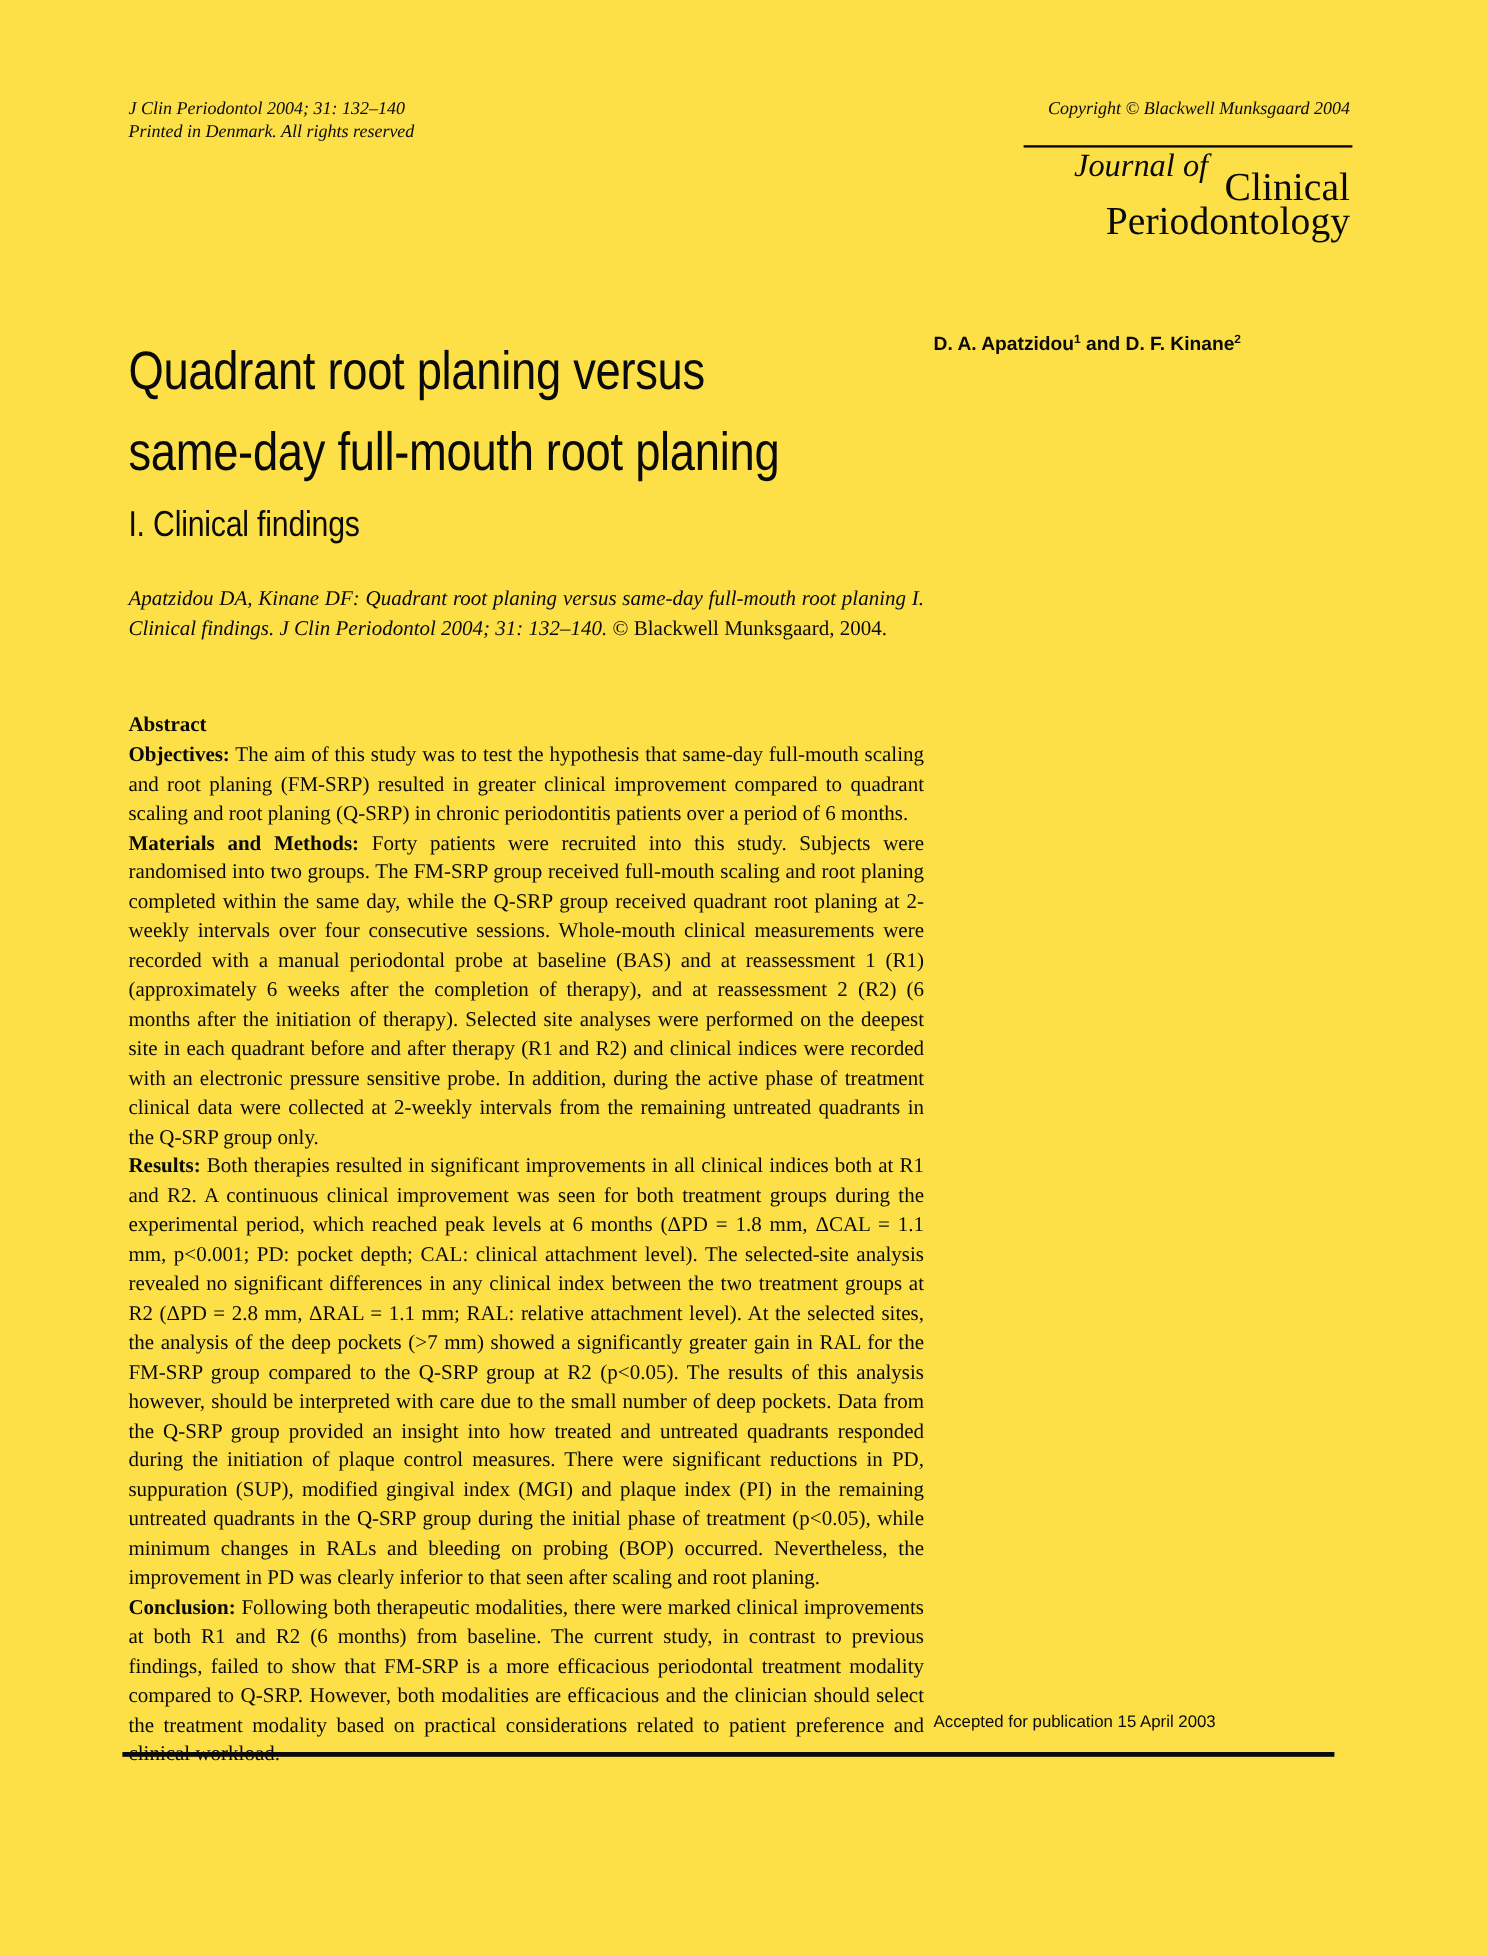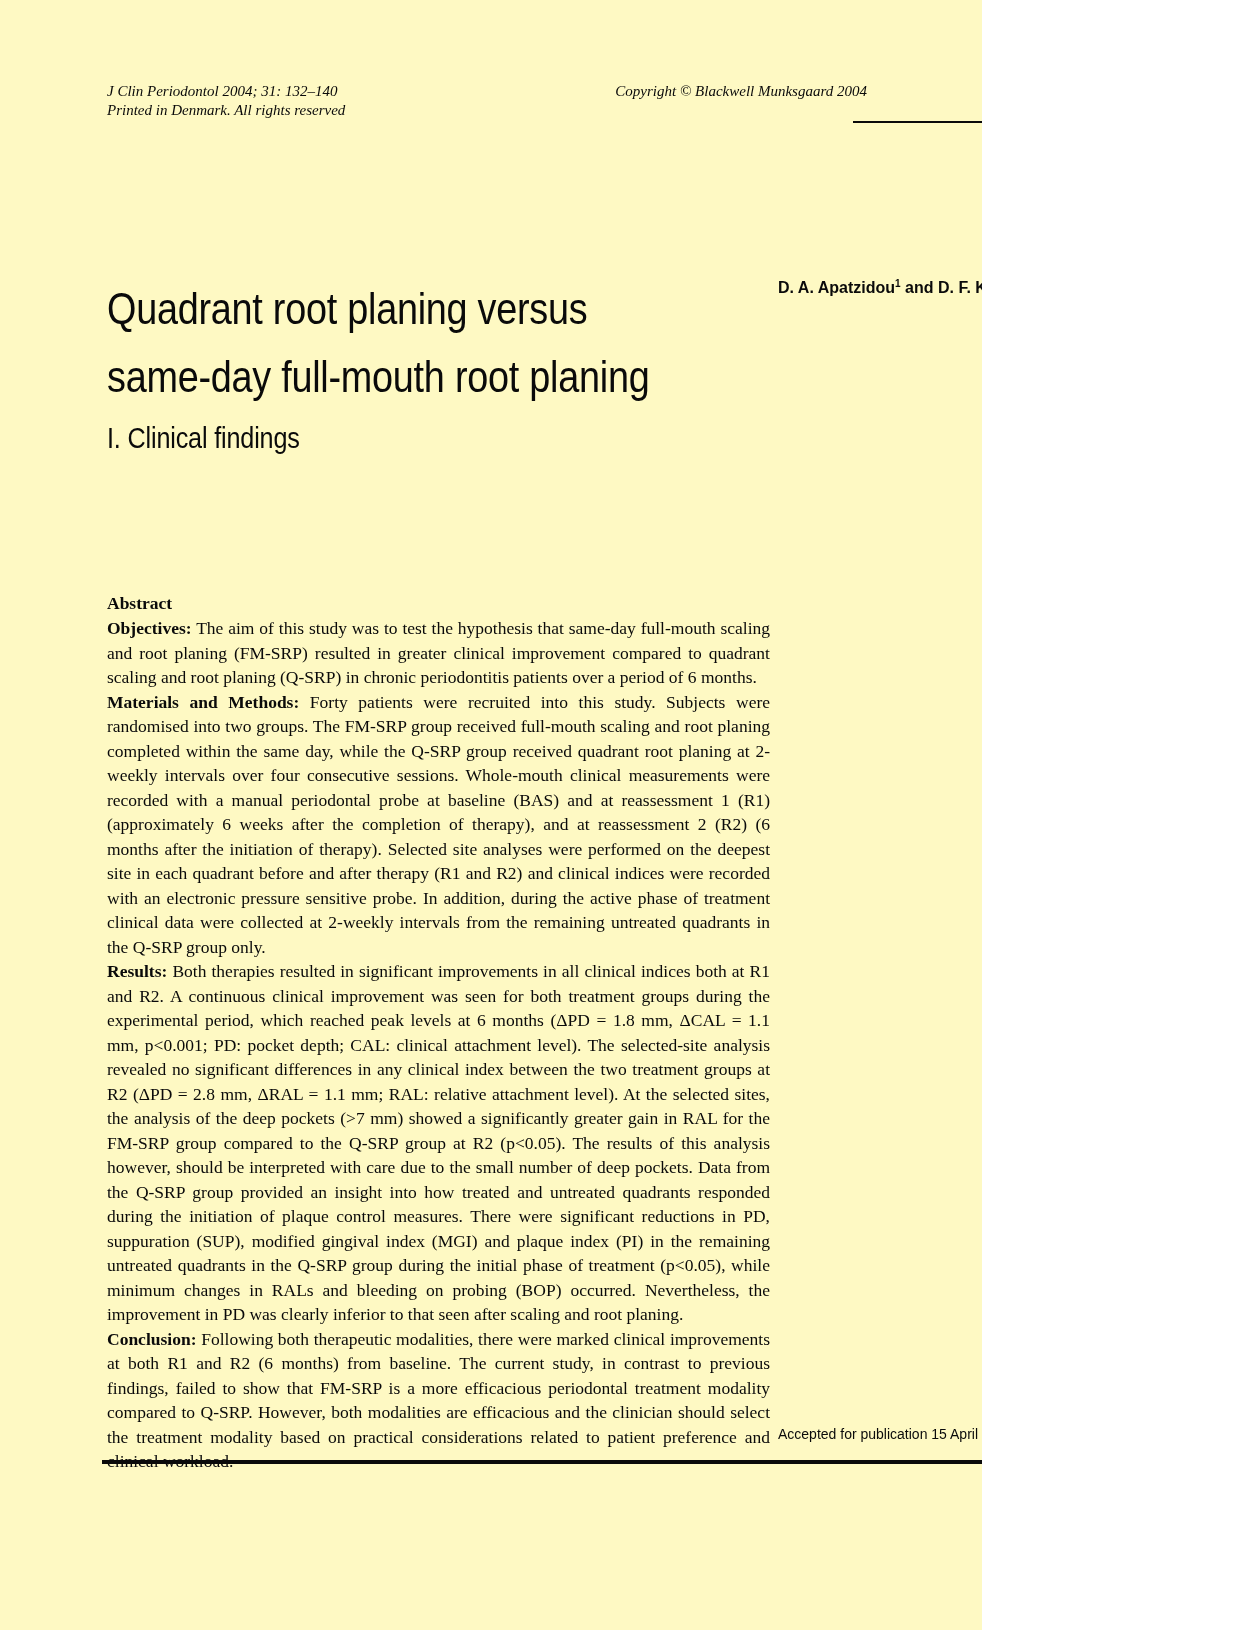--- a/index.html
+++ b/index.html
@@ -1,21 +1,21 @@
 <!DOCTYPE html>
 <html><head>
 <meta charset="utf-8">
 <style>
   * { margin: 0; padding: 0; box-sizing: border-box; }
   html, body { background: #ffffff; }
   .page {
     position: relative;
-    width: 982px;
+    width: 1240px;
     height: 1630px;
-    background: #fef9c3;
+    background: #fde047;
     color: #0a0a0a;
     overflow: hidden;
   }
   
   .hdr-left {
     position: absolute; left: 107px; top: 82px;
     font: italic 15px/19px "Liberation Serif", serif;
   }
   .hdr-right {
     position: absolute; right: 115px; top: 82px;
@@ -116,29 +116,35 @@
 
   <div class="hdr-left">
     <div>J Clin Periodontol 2004; 31: 132–140</div>
     <div>Printed in Denmark. All rights reserved</div>
   </div>
 
   <div class="hdr-right">Copyright © Blackwell Munksgaard 2004</div>
 
   <div class="logo-rule"></div>
 
+  <div class="logo">
+    <span class="logo-journal-of">Journal of</span>
+    <span class="logo-clinical">Clinical</span>
+    <span class="logo-periodontology">Periodontology</span>
+  </div>
 
   <h1 class="title">Quadrant root planing versus
 same-day full-mouth root planing</h1>
   <h2 class="subtitle">I. Clinical findings</h2>
 
   <div class="authors-block">
     <p class="authors"><span>D. A. Apatzidou</span><sup>1</sup><span> and D. F. Kinane</span><sup>2</sup></p>
   </div>
 
+  <p class="citation"><span class="cit-italic">Apatzidou DA, Kinane DF: Quadrant root planing versus same-day full-mouth root planing I. Clinical findings. J Clin Periodontol 2004; 31: 132–140.</span> <span>© Blackwell Munksgaard, 2004.</span></p>
 
   <div class="abstract">
     <p class="abstract-heading">Abstract</p>
     <p class="abs-para"><span class="abs-label">Objectives:</span> <span>The aim of this study was to test the hypothesis that same-day full-mouth scaling and root planing (FM-SRP) resulted in greater clinical improvement compared to quadrant scaling and root planing (Q-SRP) in chronic periodontitis patients over a period of 6 months.</span></p>
     <p class="abs-para"><span class="abs-label">Materials and Methods:</span> <span>Forty patients were recruited into this study. Subjects were randomised into two groups. The FM-SRP group received full-mouth scaling and root planing completed within the same day, while the Q-SRP group received quadrant root planing at 2-weekly intervals over four consecutive sessions. Whole-mouth clinical measurements were recorded with a manual periodontal probe at baseline (BAS) and at reassessment 1 (R1) (approximately 6 weeks after the completion of therapy), and at reassessment 2 (R2) (6 months after the initiation of therapy). Selected site analyses were performed on the deepest site in each quadrant before and after therapy (R1 and R2) and clinical indices were recorded with an electronic pressure sensitive probe. In addition, during the active phase of treatment clinical data were collected at 2-weekly intervals from the remaining untreated quadrants in the Q-SRP group only.</span></p>
     <p class="abs-para"><span class="abs-label">Results:</span> <span>Both therapies resulted in significant improvements in all clinical indices both at R1 and R2. A continuous clinical improvement was seen for both treatment groups during the experimental period, which reached peak levels at 6 months (ΔPD = 1.8 mm, ΔCAL = 1.1 mm, p&lt;0.001; PD: pocket depth; CAL: clinical attachment level). The selected-site analysis revealed no significant differences in any clinical index between the two treatment groups at R2 (ΔPD = 2.8 mm, ΔRAL = 1.1 mm; RAL: relative attachment level). At the selected sites, the analysis of the deep pockets (&gt;7 mm) showed a significantly greater gain in RAL for the FM-SRP group compared to the Q-SRP group at R2 (p&lt;0.05). The results of this analysis however, should be interpreted with care due to the small number of deep pockets. Data from the Q-SRP group provided an insight into how treated and untreated quadrants responded during the initiation of plaque control measures. There were significant reductions in PD, suppuration (SUP), modified gingival index (MGI) and plaque index (PI) in the remaining untreated quadrants in the Q-SRP group during the initial phase of treatment (p&lt;0.05), while minimum changes in RALs and bleeding on probing (BOP) occurred. Nevertheless, the improvement in PD was clearly inferior to that seen after scaling and root planing.</span></p>
     <p class="abs-para"><span class="abs-label">Conclusion:</span> <span>Following both therapeutic modalities, there were marked clinical improvements at both R1 and R2 (6 months) from baseline. The current study, in contrast to previous findings, failed to show that FM-SRP is a more efficacious periodontal treatment modality compared to Q-SRP. However, both modalities are efficacious and the clinician should select the treatment modality based on practical considerations related to patient preference and clinical workload.</span></p>
   </div>
 
 

